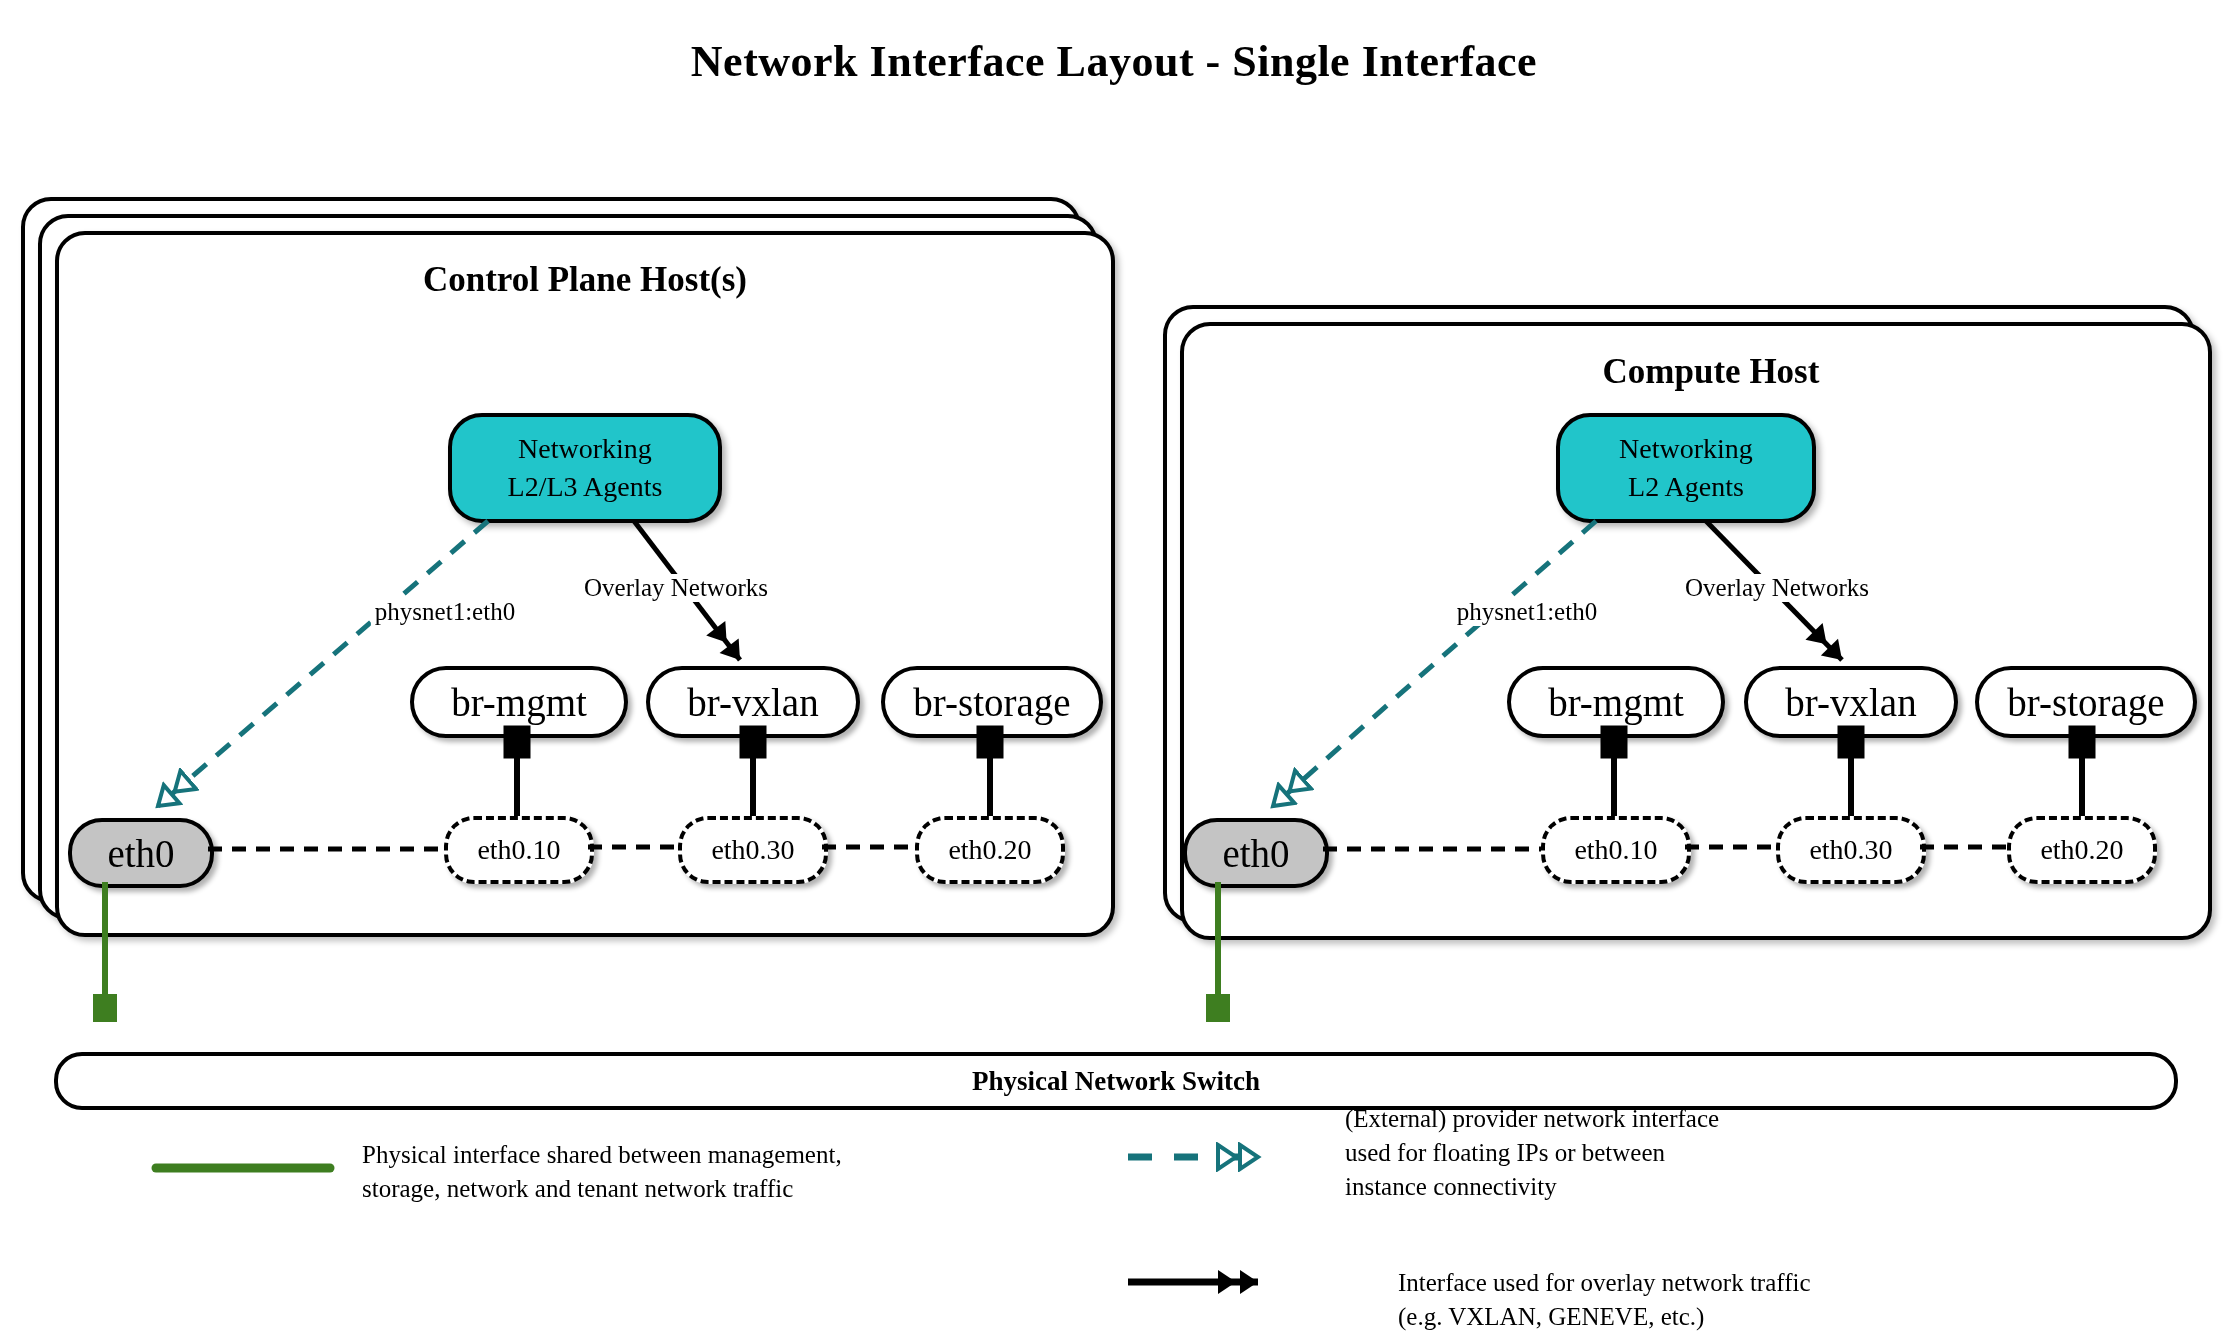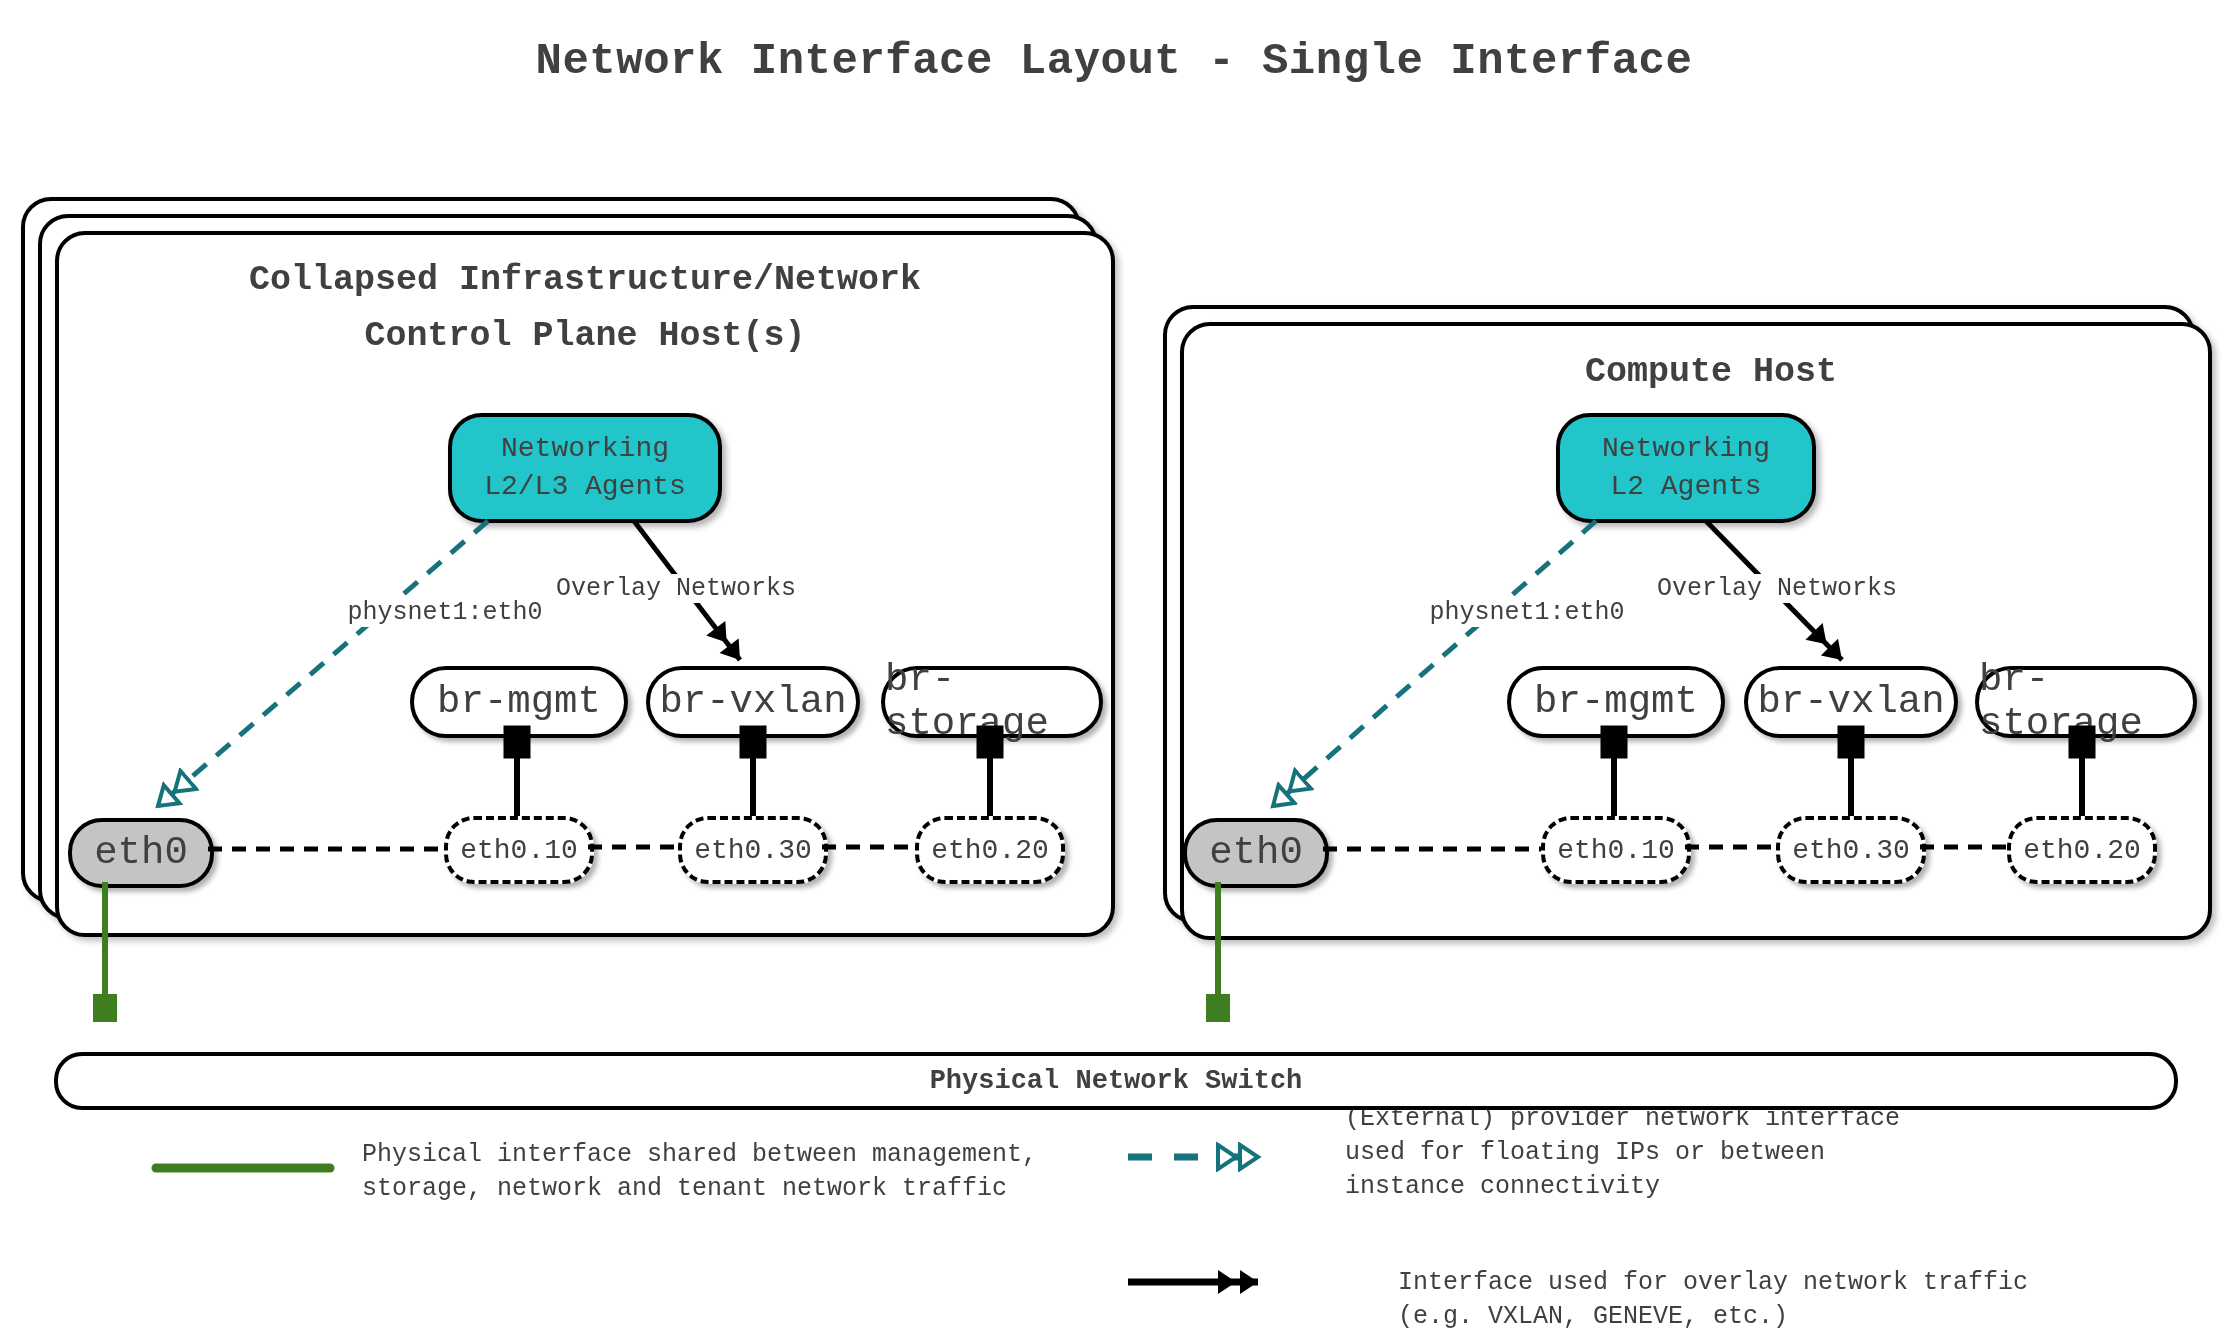--- a/index.html
+++ b/index.html
@@ -1,18 +1,18 @@
 <!DOCTYPE html>
 <html style="--teal_fill: #21c5ca; --teal_dark: #16737b; --green: #3e7e20; --gray_fill: #c4c4c4; --black: #000000;"><head>
 <meta charset="utf-8">
 <style>
   html,body{margin:0;padding:0;background:#fff;}
   #canvas{
     position:relative;width:2228px;height:1340px;background:#fff;
-    font-family:Liberation Mono, monospace;color:#404040;overflow:hidden;
+    font-family:Liberation Serif, serif;color:#000000;overflow:hidden;
   }
   .abs{position:absolute;}
   #page-title{
     left:0;top:36px;width:2228px;text-align:center;
     font-size:44px;font-weight:bold;letter-spacing:0.5px;
   }
   
   .host-layer{
     position:absolute;background:#fff;border:4px solid #000;border-radius:30px;
     box-shadow:4px 4px 6px rgba(0,0,0,0.25);
@@ -57,21 +57,20 @@
   <div id="page-title" class="abs">Network Interface Layout - Single Interface</div>
 
   <div class="host-layer" style="left:21px;top:197px;width:1052px;height:698px;"></div>
   <div class="host-layer" style="left:38px;top:214px;width:1052px;height:698px;"></div>
   <div class="host-layer" style="left:55px;top:231px;width:1052px;height:698px;z-index:2;"></div>
 
   <div class="host-layer" style="left:1163px;top:305px;width:1024px;height:610px;"></div>
   <div class="host-layer" style="left:1180px;top:322px;width:1024px;height:610px;z-index:2;"></div>
 
   <div class="host-title" style="left:55px;top:252px;width:1060px;z-index:3;">
-    <div>Collapsed Infrastructure/Network</div>
     <div>Control Plane Host(s)</div>
   </div>
   <div class="host-title" style="left:1180px;top:344px;width:1030px;z-index:3;padding-left:16px;">
     <div>Compute Host</div>
   </div>
 
   <div class="agent-box" style="left:448px;top:413px;width:266px;height:102px;">
     <div>Networking</div>
     <div>L2/L3 Agents</div>
   </div>

